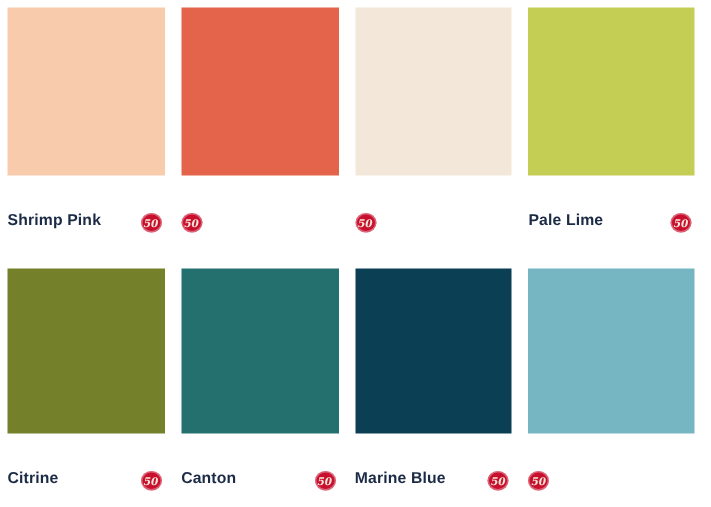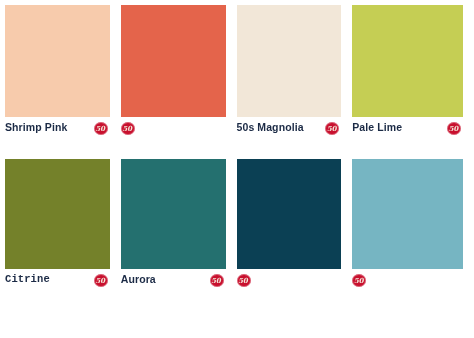--- a/index.html
+++ b/index.html
@@ -37,21 +37,21 @@
     height: 112px;
     display: block;
   }
   .row-2 .swatch {
     height: 110px;
   }
   .caption {
     display: flex;
     align-items: flex-start;
     justify-content: space-between;
-    margin-top: 4px;
+    margin-top: 24px;
     padding-right: 2px;
   }
   .swatch-name {
     font-size: 10.5px;
     font-weight: bold;
     color: #1b2a45;
     line-height: 1.25;
     letter-spacing: 0.1px;
     max-width: 78px;
   }
@@ -87,51 +87,51 @@
     </div>
     <div class="cell">
       <div class="swatch" style="background: rgb(228, 100, 75);"></div>
       <div class="caption">
         <span class="badge" style="background: rgb(200, 16, 46);">50</span>
       </div>
     </div>
     <div class="cell">
       <div class="swatch" style="background: rgb(242, 231, 216);"></div>
       <div class="caption">
-        <span class="swatch-name" style="color: rgb(27, 42, 69);">50s Magnolia</span>
         <span class="badge" style="background: rgb(200, 16, 46);">50</span>
       </div>
     </div>
     <div class="cell">
       <div class="swatch" style="background: rgb(197, 206, 84);"></div>
       <div class="caption">
         <span class="swatch-name" style="color: rgb(27, 42, 69);">Pale Lime</span>
         <span class="badge" style="background: rgb(200, 16, 46);">50</span>
       </div>
     </div>
   </div>
 
   <div class="row row-2">
     <div class="cell">
       <div class="swatch" style="background: rgb(116, 129, 42);"></div>
       <div class="caption">
-        <span class="swatch-name" style="color: rgb(27, 42, 69); font-family: Liberation Mono, monospace;">Citrine</span>
+        <span class="swatch-name" style="color: rgb(27, 42, 69);">Citrine</span>
         <span class="badge" style="background: rgb(200, 16, 46);">50</span>
       </div>
     </div>
     <div class="cell">
       <div class="swatch" style="background: rgb(36, 112, 111);"></div>
       <div class="caption">
-        <span class="swatch-name" style="color: rgb(27, 42, 69);">Aurora</span>
+        <span class="swatch-name" style="color: rgb(27, 42, 69);">Canton</span>
         <span class="badge" style="background: rgb(200, 16, 46);">50</span>
       </div>
     </div>
     <div class="cell">
       <div class="swatch" style="background: rgb(11, 64, 84);"></div>
       <div class="caption">
+        <span class="swatch-name" style="color: rgb(27, 42, 69);">Marine Blue</span>
         <span class="badge" style="background: rgb(200, 16, 46);">50</span>
       </div>
     </div>
     <div class="cell">
       <div class="swatch" style="background: rgb(118, 181, 194);"></div>
       <div class="caption">
         <span class="badge" style="background: rgb(200, 16, 46);">50</span>
       </div>
     </div>
   </div>

